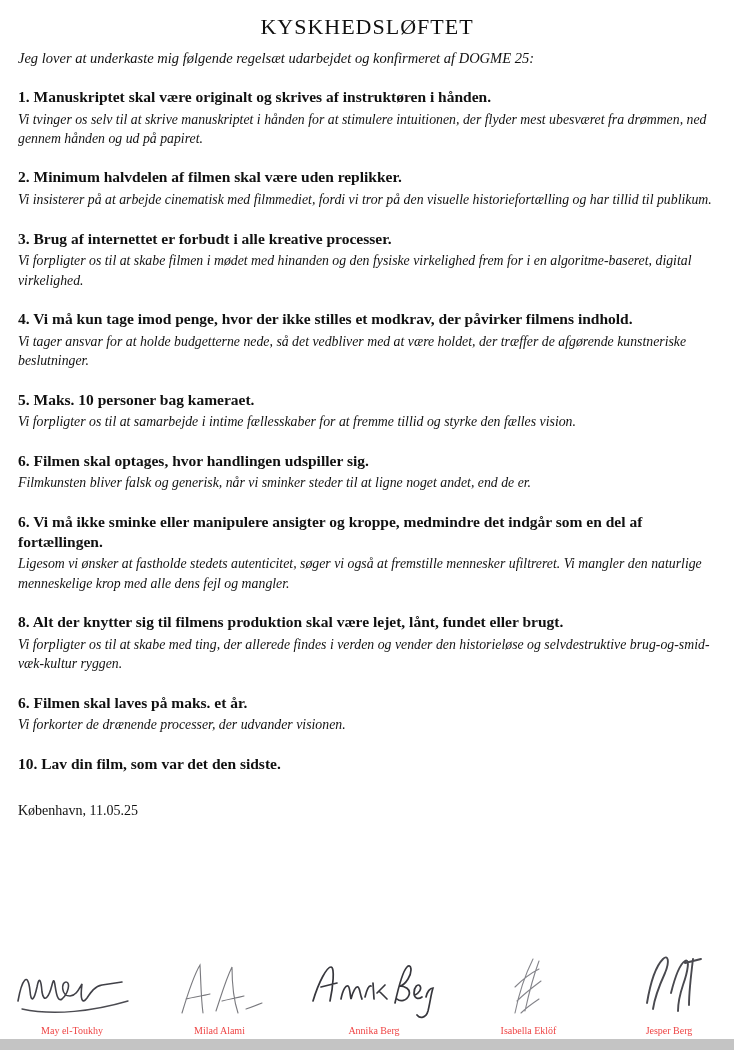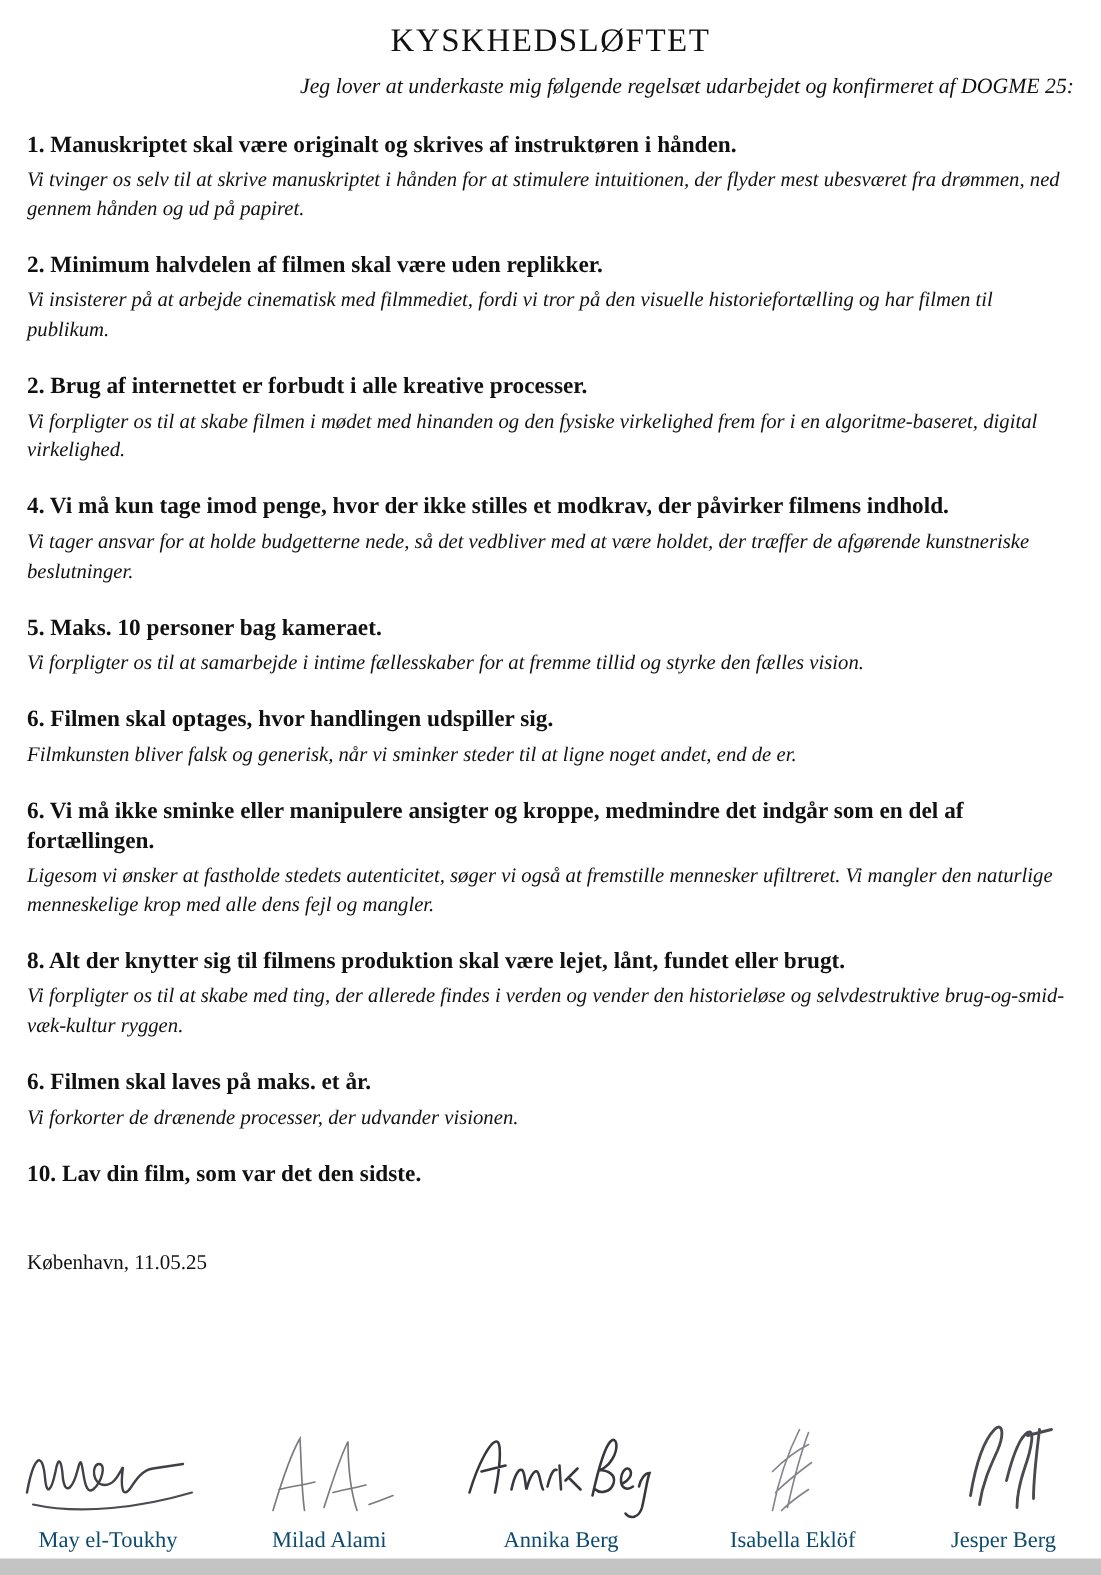--- a/index.html
+++ b/index.html
@@ -21,21 +21,21 @@
   .doc-title {
     font-size: 22px;
     font-weight: 400;
     letter-spacing: 1px;
     text-align: center;
     margin: 4px 0 10px 0;
   }
   .doc-subtitle {
     font-size: 14.5px;
     font-style: italic;
-    text-align: right;
+    text-align: left;
     margin: 0 0 20px 0;
   }
   .rule {
     margin: 14px 0 19px 0;
   }
   .rule-heading {
     font-size: 15.5px;
     font-weight: 700;
     line-height: 1.28;
     margin: 0 0 3px 0;
@@ -44,21 +44,21 @@
     font-size: 13.8px;
     font-style: italic;
     line-height: 1.4;
     margin: 0;
   }
   .rule.no-body {
     margin-bottom: 0;
   }
   .dateline {
     font-size: 14px;
-    margin: 42px 0 0 0;
+    margin: 30px 0 0 0;
   }
   .signatures {
     position: absolute;
     left: 0;
     right: 0;
     bottom: 14px;
     display: flex;
     justify-content: space-between;
     align-items: flex-end;
     padding: 0 10px;
@@ -67,22 +67,22 @@
     display: flex;
     flex-direction: column;
     align-items: center;
     min-width: 110px;
   }
   .signature-mark {
     display: block;
     margin-bottom: 2px;
   }
   .signatory-name {
-    font-size: 15px;
-    color: #0c4a6e;
+    font-size: 10px;
+    color: #ef4444;
     white-space: nowrap;
   }
   .bottom-bar {
     position: absolute;
     left: 0;
     bottom: 0;
     width: 734px;
     height: 11px;
     background: #c4c4c4;
   }
@@ -97,25 +97,25 @@
 
   <section class="rules">
 
     <div class="rule">
       <h2 class="rule-heading">1. Manuskriptet skal være originalt og skrives af instruktøren i hånden.</h2>
       <p class="rule-body">Vi tvinger os selv til at skrive manuskriptet i hånden for at stimulere intuitionen, der flyder mest ubesværet fra drømmen, ned gennem hånden og ud på papiret.</p>
     </div>
 
     <div class="rule">
       <h2 class="rule-heading">2. Minimum halvdelen af filmen skal være uden replikker.</h2>
-      <p class="rule-body">Vi insisterer på at arbejde cinematisk med filmmediet, fordi vi tror på den visuelle historiefortælling og har filmen til publikum.</p>
+      <p class="rule-body">Vi insisterer på at arbejde cinematisk med filmmediet, fordi vi tror på den visuelle historiefortælling og har tillid til publikum.</p>
     </div>
 
     <div class="rule">
-      <h2 class="rule-heading">2. Brug af internettet er forbudt i alle kreative processer.</h2>
+      <h2 class="rule-heading">3. Brug af internettet er forbudt i alle kreative processer.</h2>
       <p class="rule-body">Vi forpligter os til at skabe filmen i mødet med hinanden og den fysiske virkelighed frem for i en algoritme-baseret, digital virkelighed.</p>
     </div>
 
     <div class="rule">
       <h2 class="rule-heading">4. Vi må kun tage imod penge, hvor der ikke stilles et modkrav, der påvirker filmens indhold.</h2>
       <p class="rule-body">Vi tager ansvar for at holde budgetterne nede, så det vedbliver med at være holdet, der træffer de afgørende kunstneriske beslutninger.</p>
     </div>
 
     <div class="rule">
       <h2 class="rule-heading">5. Maks. 10 personer bag kameraet.</h2>

